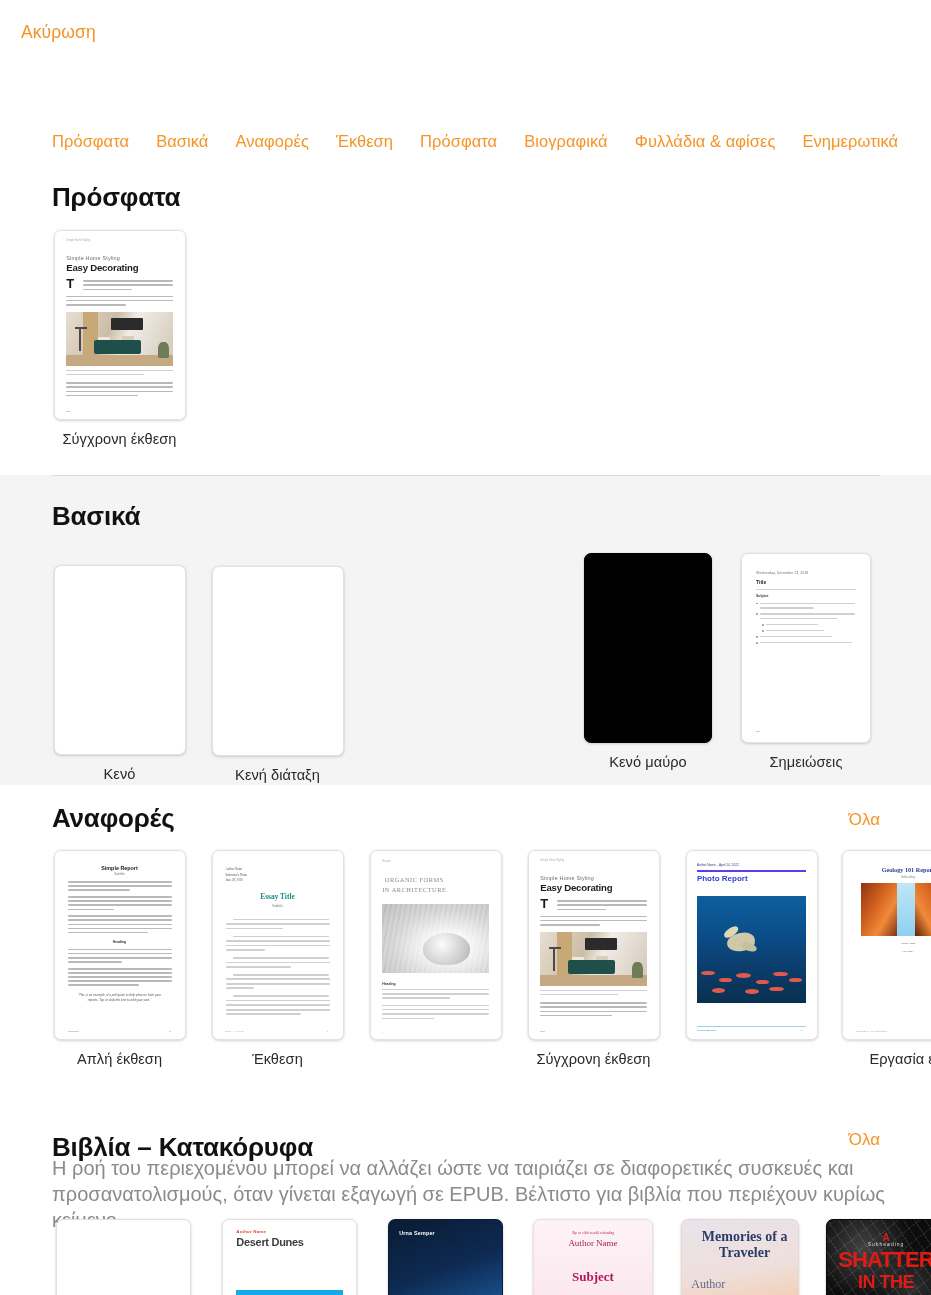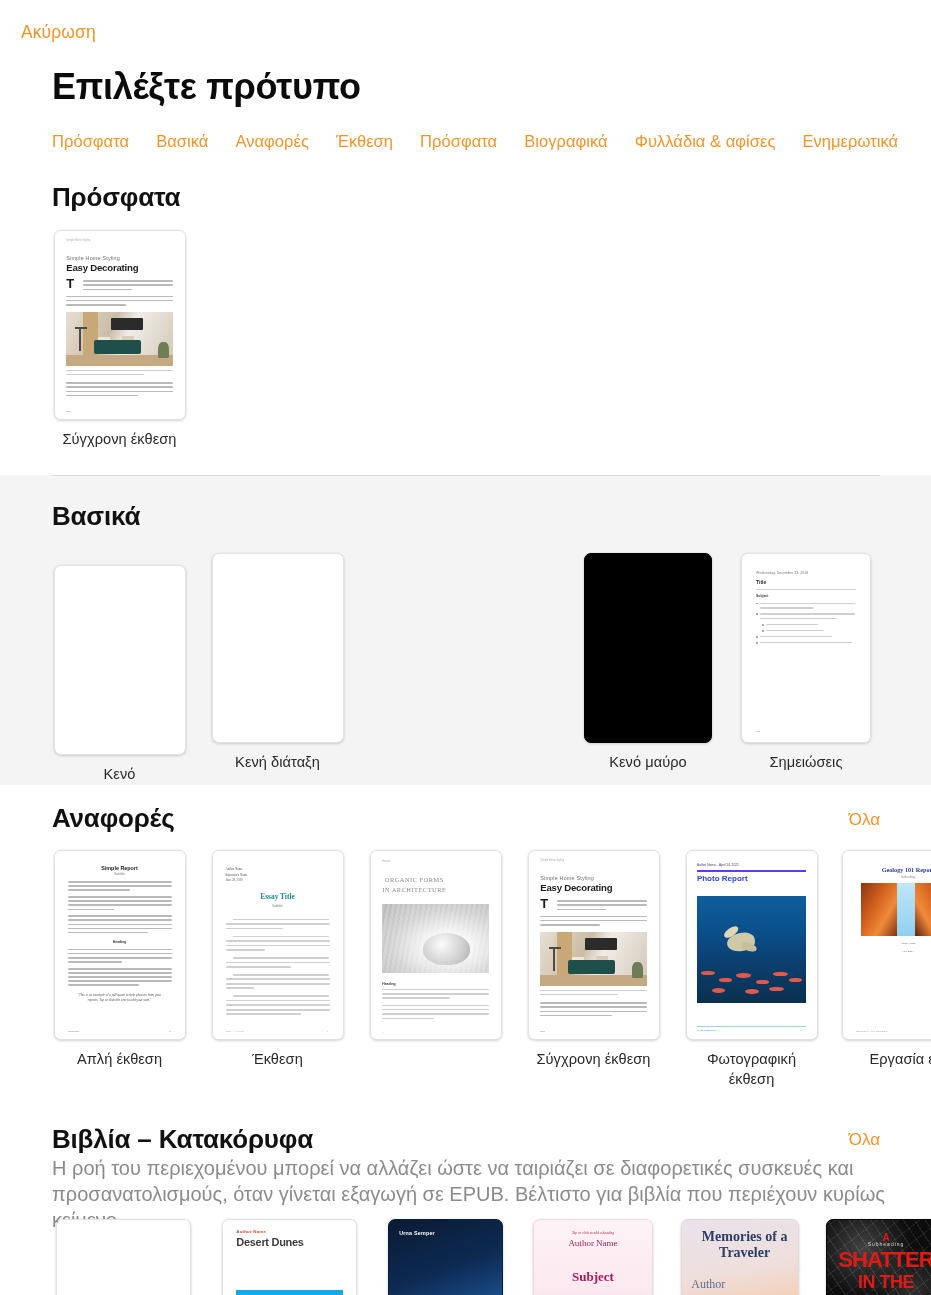--- a/index.html
+++ b/index.html
@@ -156,21 +156,20 @@
   .sh-l2 { position:absolute; width:100%; text-align:center; top:24%; font-size:22px; font-weight:700; color:#e01b16; letter-spacing:-1px;}
   .sh-l3 { position:absolute; width:100%; text-align:center; top:46%; font-size:18px; font-weight:700; color:#e01b16; letter-spacing:-.5px;}
   .sh-sub{ position:absolute; width:100%; text-align:center; top:19%; font-size:5px; color:#dcdcdc; letter-spacing:1px;}
 </style>
 </head>
 <body>
 
 <div id="root">
 
   <div class="cancel">Ακύρωση</div>
-  <div class="page-title">Επιλέξτε πρότυπο</div>
 
   <div class="tabbar">
     <div class="tab">Πρόσφατα</div>
     <div class="tab">Βασικά</div>
     <div class="tab">Αναφορές</div>
     <div class="tab">Έκθεση</div>
     <div class="tab">Πρόσφατα</div>
     <div class="tab">Βιογραφικά</div>
     <div class="tab">Φυλλάδια &amp; αφίσες</div>
     <div class="tab">Ενημερωτικά</div>
@@ -218,21 +217,21 @@
 
   <div class="section shaded" style="top:475px;height:310px;">
     <div class="sec-divider" style="top:0px;"></div>
     <div class="sec-head" style="top:26px;">Βασικά</div>
 
     <div class="cell" style="left:52px; top:90px; width:135px;">
       <div class="thumb" style="width:132px;height:190px;"></div>
       <div class="caption">Κενό</div>
     </div>
 
-    <div class="cell" style="left:210px; top:78px; width:135px;">
+    <div class="cell" style="left:210px; top:91px; width:135px;">
       <div class="thumb" style="width:132px;height:190px;"></div>
       <div class="caption">Κενή διάταξη</div>
     </div>
 
 
     <div class="cell" style="left:740px; top:78px; width:132px;">
       <div class="thumb" style="width:130px;height:190px;">
         <div class="doc">
           <div class="nt-date">Wednesday, December 13, 2018</div>
           <div class="nt-title">Title</div>
@@ -415,21 +414,20 @@
             <div class="fish" style="left:14%;top:86%;width:12%"></div>
             <div class="fish" style="left:44%;top:87%;width:13%"></div>
             <div class="fish" style="left:66%;top:85%;width:14%"></div>
             <div class="fish" style="left:84%;top:76%;width:12%"></div>
           </div>
           <div class="pr-footrule" style="top:93%"></div>
           <div class="pr-foot" style="top:94.5%">PHOTO REPORT</div>
           <div class="pr-foot" style="left:88%;top:94.5%">1</div>
         </div>
       </div>
-      <div class="caption">Φωτογραφική έκθεση</div>
     </div>
 
     <div class="cell" style="left:842px; top:65px; width:135px;">
       <div class="thumb" style="width:132px;height:190px;margin:0;">
         <div class="doc">
           <div class="gl-title">Geology 101 Report</div>
           <div class="gl-sub">Subheading</div>
           <div class="gl-photo" style="top:17%;height:28%;">
             <div class="rkL"></div>
               <div class="sky"></div>
@@ -438,21 +436,21 @@
           <div class="gl-byline" style="top:48%">Author Name</div>
           <div class="gl-byline" style="top:52%">Fall 2023</div>
           <div class="gl-foot" style="top:95%">GEOLOGY 101 REPORT</div>
         </div>
       </div>
       <div class="caption">Εργασία εξα</div>
     </div>
   </div>
 
   <div class="section" style="top:1110px;height:185px;">
-    <div class="sec-head" style="top:14px;">Βιβλία – Κατακόρυφα</div>
+    <div class="sec-head" style="top:22px;">Βιβλία – Κατακόρυφα</div>
     <div class="sec-all" style="top:20px;">Όλα</div>
     <div class="sec-desc" style="top:45px;">Η ροή του περιεχομένου μπορεί να αλλάζει ώστε να ταιριάζει σε διαφορετικές συσκευές και προσανατολισμούς, όταν γίνεται εξαγωγή σε EPUB. Βέλτιστο για βιβλία που περιέχουν κυρίως κείμενο.</div>
 
     <div class="cell" style="left:56px; top:109px; width:135px;">
       <div class="thumb" style="width:135px;height:115px;"></div>
     </div>
 
     <div class="cell" style="left:222px; top:109px; width:135px;">
       <div class="thumb" style="width:135px;height:115px;">
         <div class="doc">

